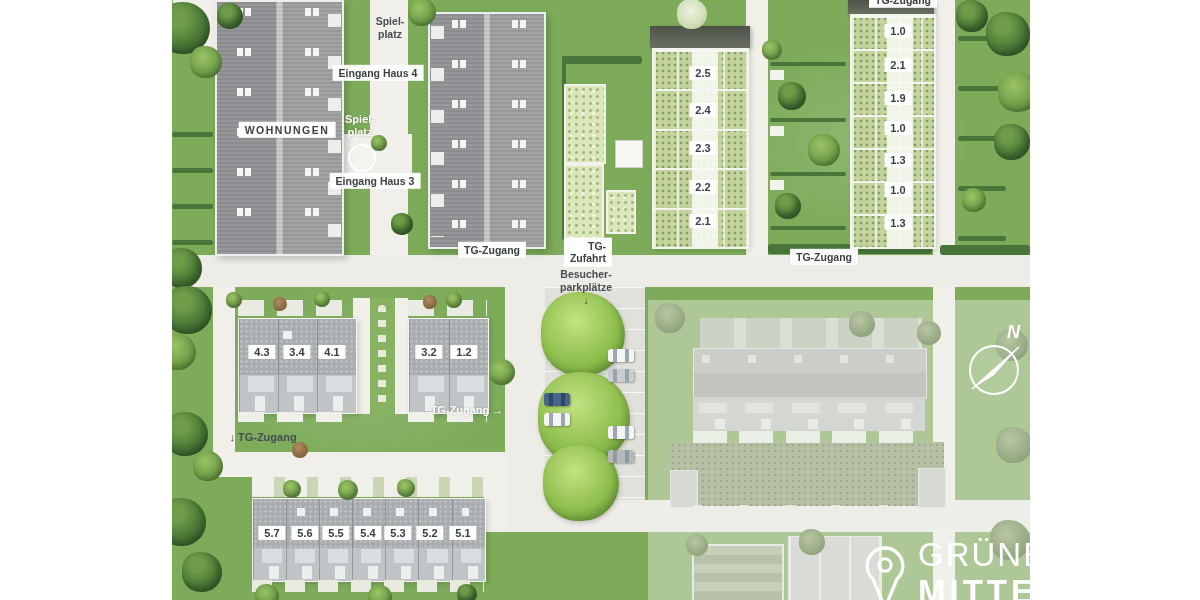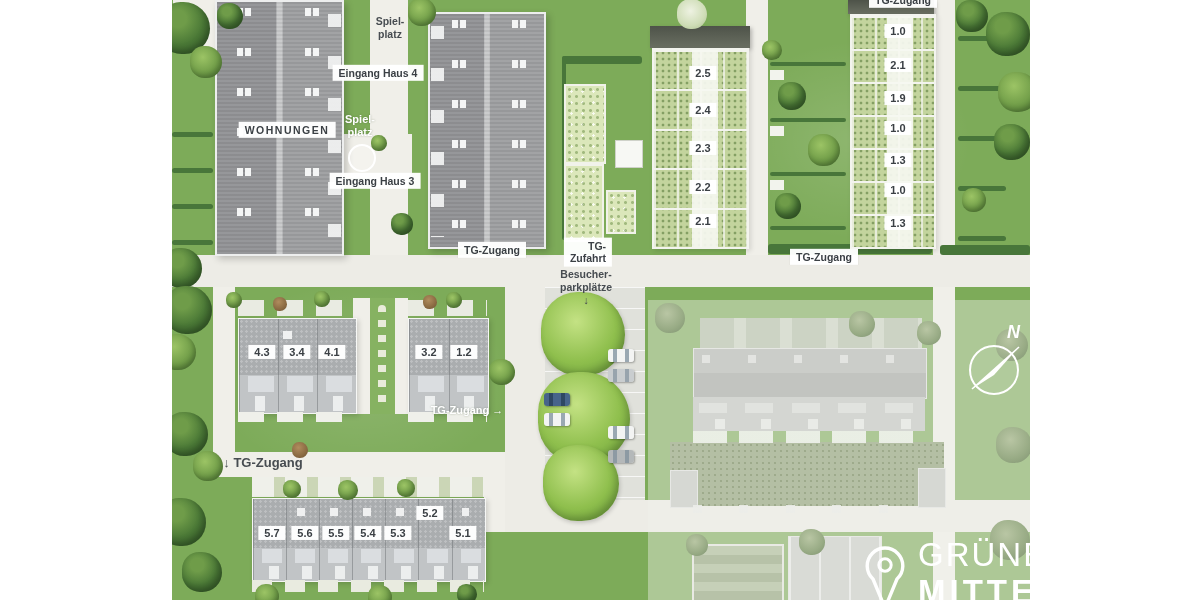--- a/index.html
+++ b/index.html
@@ -264,21 +264,21 @@
   <div class="label-box" style="left:203px;top:181px">Eingang Haus 3</div>
   <div class="label-box" style="left:320px;top:250px">TG-Zugang</div>
   <div class="label-box" style="left:416px;top:252px">TG-
 Zufahrt</div>
   <div class="dtext" style="left:414px;top:288px">Besucher-
 parkplätze
 ↓</div>
   <div class="label-box" style="left:652px;top:257px">TG-Zugang</div>
   <div class="label-box" style="left:731px;top:0px">TG-Zugang</div>
   <div class="wtext" style="left:295px;top:411px">TG-Zugang →</div>
-  <div class="dtext" style="left:91px;top:463px;font-size:13px">↓ TG-Zugang</div>
+  <div class="dtext" style="left:91px;top:438px;font-size:11px">↓ TG-Zugang</div>
 
   <div class="unit" style="left:531px;top:73px">2.5</div>
   <div class="unit" style="left:531px;top:110px">2.4</div>
   <div class="unit" style="left:531px;top:148px">2.3</div>
   <div class="unit" style="left:531px;top:187px">2.2</div>
   <div class="unit" style="left:531px;top:221px">2.1</div>
   <div class="unit" style="left:726px;top:31px">1.0</div>
   <div class="unit" style="left:726px;top:65px">2.1</div>
   <div class="unit" style="left:726px;top:98px">1.9</div>
   <div class="unit" style="left:726px;top:128px">1.0</div>
@@ -288,21 +288,21 @@
   <div class="unit" style="left:90px;top:352px">4.3</div>
   <div class="unit" style="left:125px;top:352px">3.4</div>
   <div class="unit" style="left:160px;top:352px">4.1</div>
   <div class="unit" style="left:257px;top:352px">3.2</div>
   <div class="unit" style="left:292px;top:352px">1.2</div>
   <div class="unit" style="left:100px;top:533px">5.7</div>
   <div class="unit" style="left:133px;top:533px">5.6</div>
   <div class="unit" style="left:164px;top:533px">5.5</div>
   <div class="unit" style="left:196px;top:533px">5.4</div>
   <div class="unit" style="left:226px;top:533px">5.3</div>
-  <div class="unit" style="left:258px;top:513px">5.2</div>
+  <div class="unit" style="left:258px;top:533px">5.2</div>
   <div class="unit" style="left:291px;top:533px">5.1</div>
 
   <svg style="left:791px;top:318px" width="74" height="86" viewBox="0 0 74 86">
     <text x="44" y="20" fill="#ffffff" font-size="18" font-style="italic" font-weight="bold" font-family="Liberation Sans, sans-serif">N</text>
     <circle cx="31" cy="52" r="24" fill="rgba(255,255,255,.06)" stroke="#ffffff" stroke-width="2"></circle>
     <line x1="9" y1="71" x2="56" y2="29" stroke="#ffffff" stroke-width="1.5"></line>
     <polygon points="9,71 56,29 31,57" fill="#ffffff"></polygon>
   </svg>
 
   <div class="logo" style="left:688px;top:536px;width:170px;height:90px">

